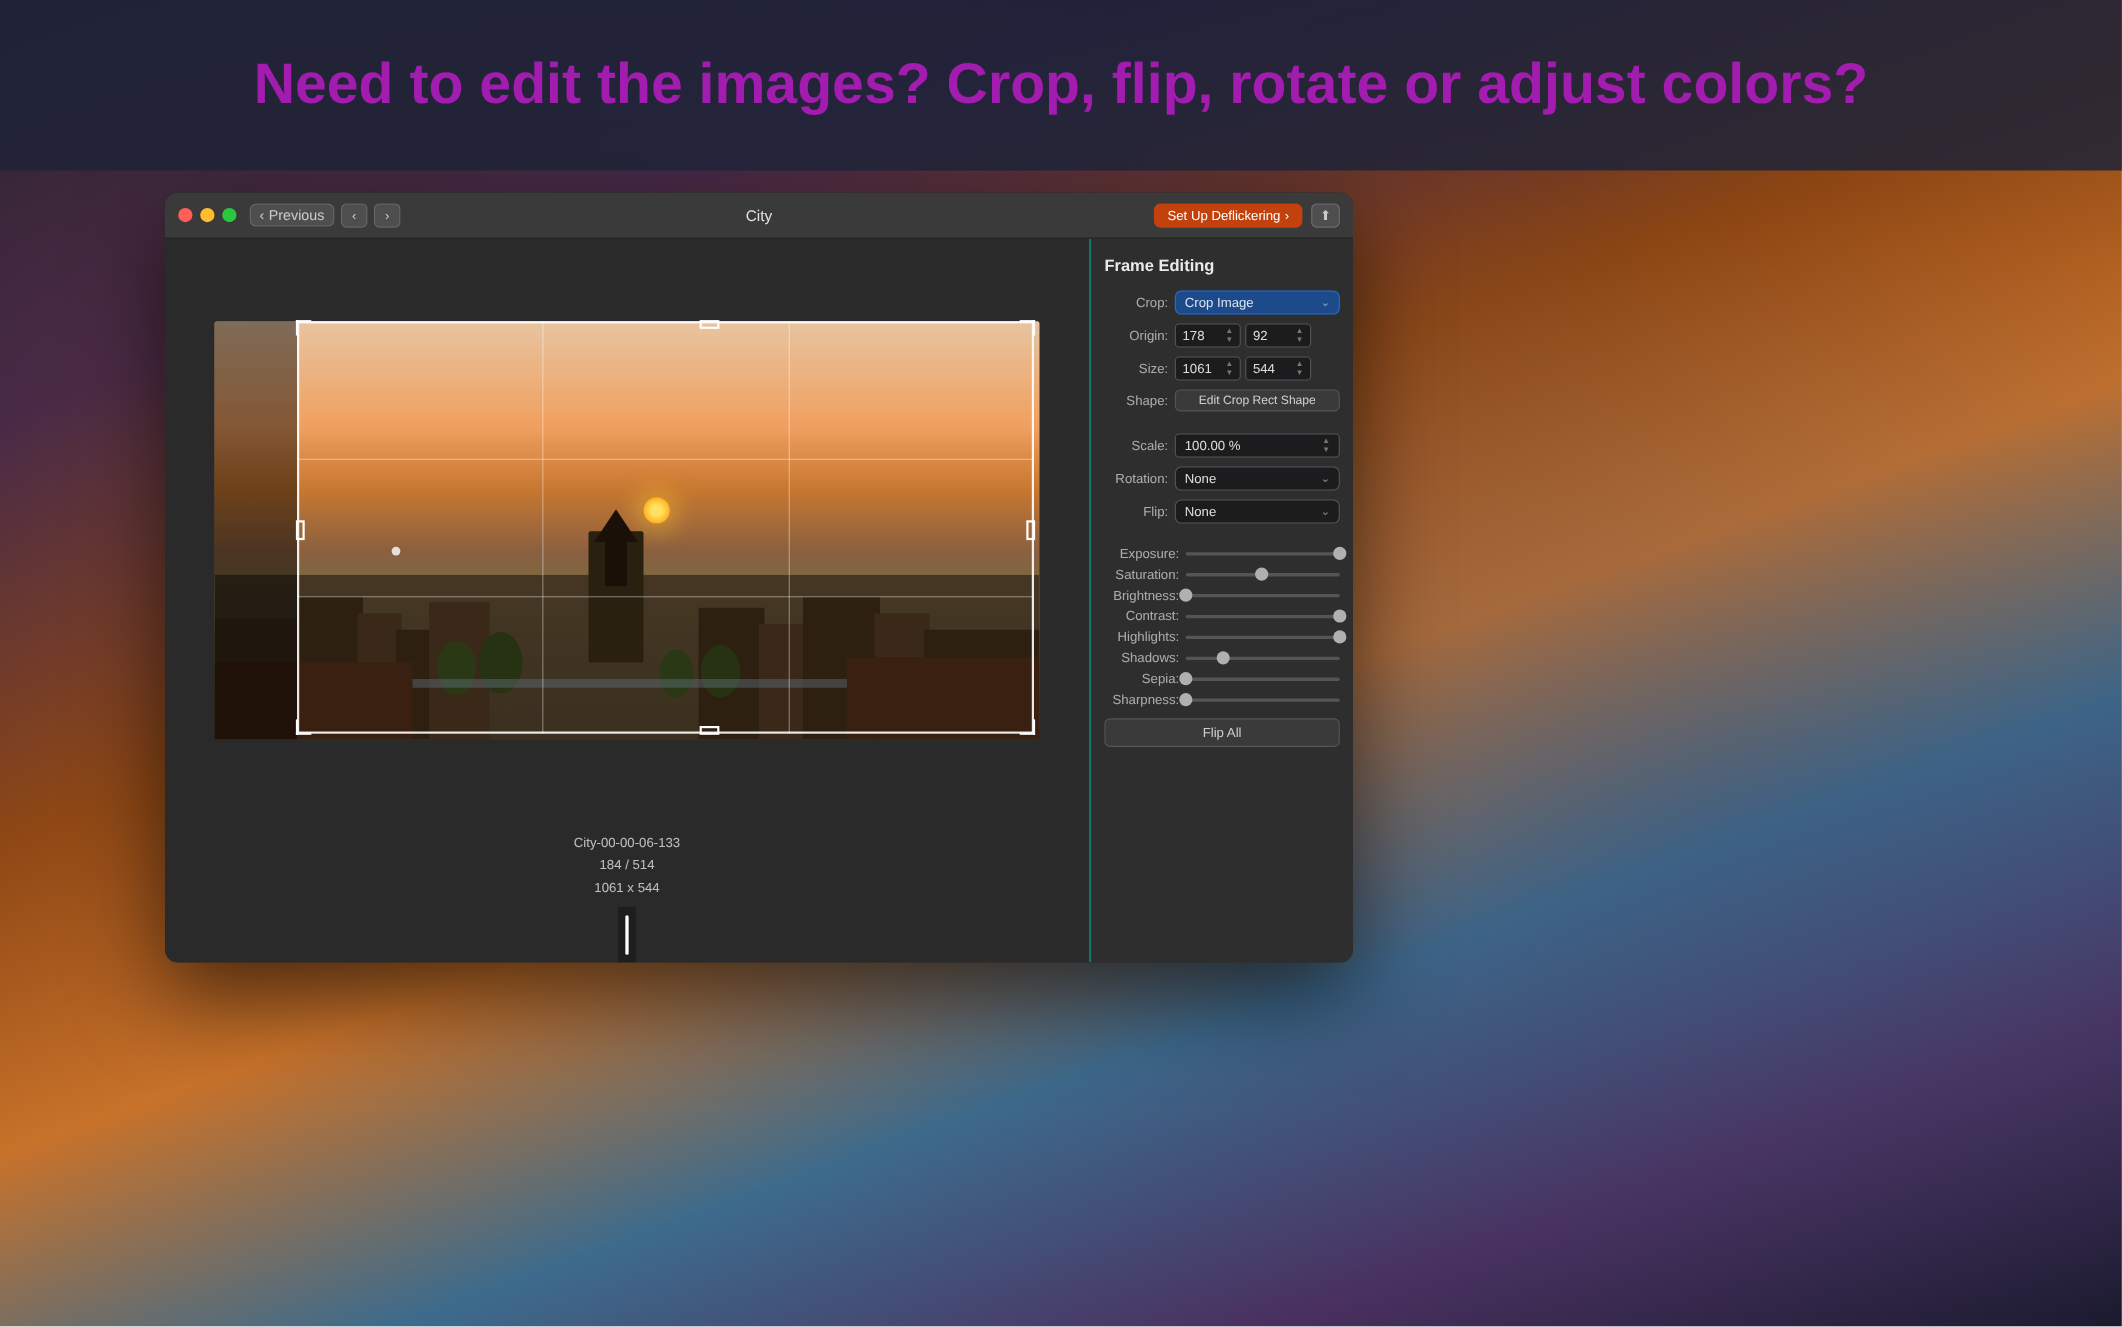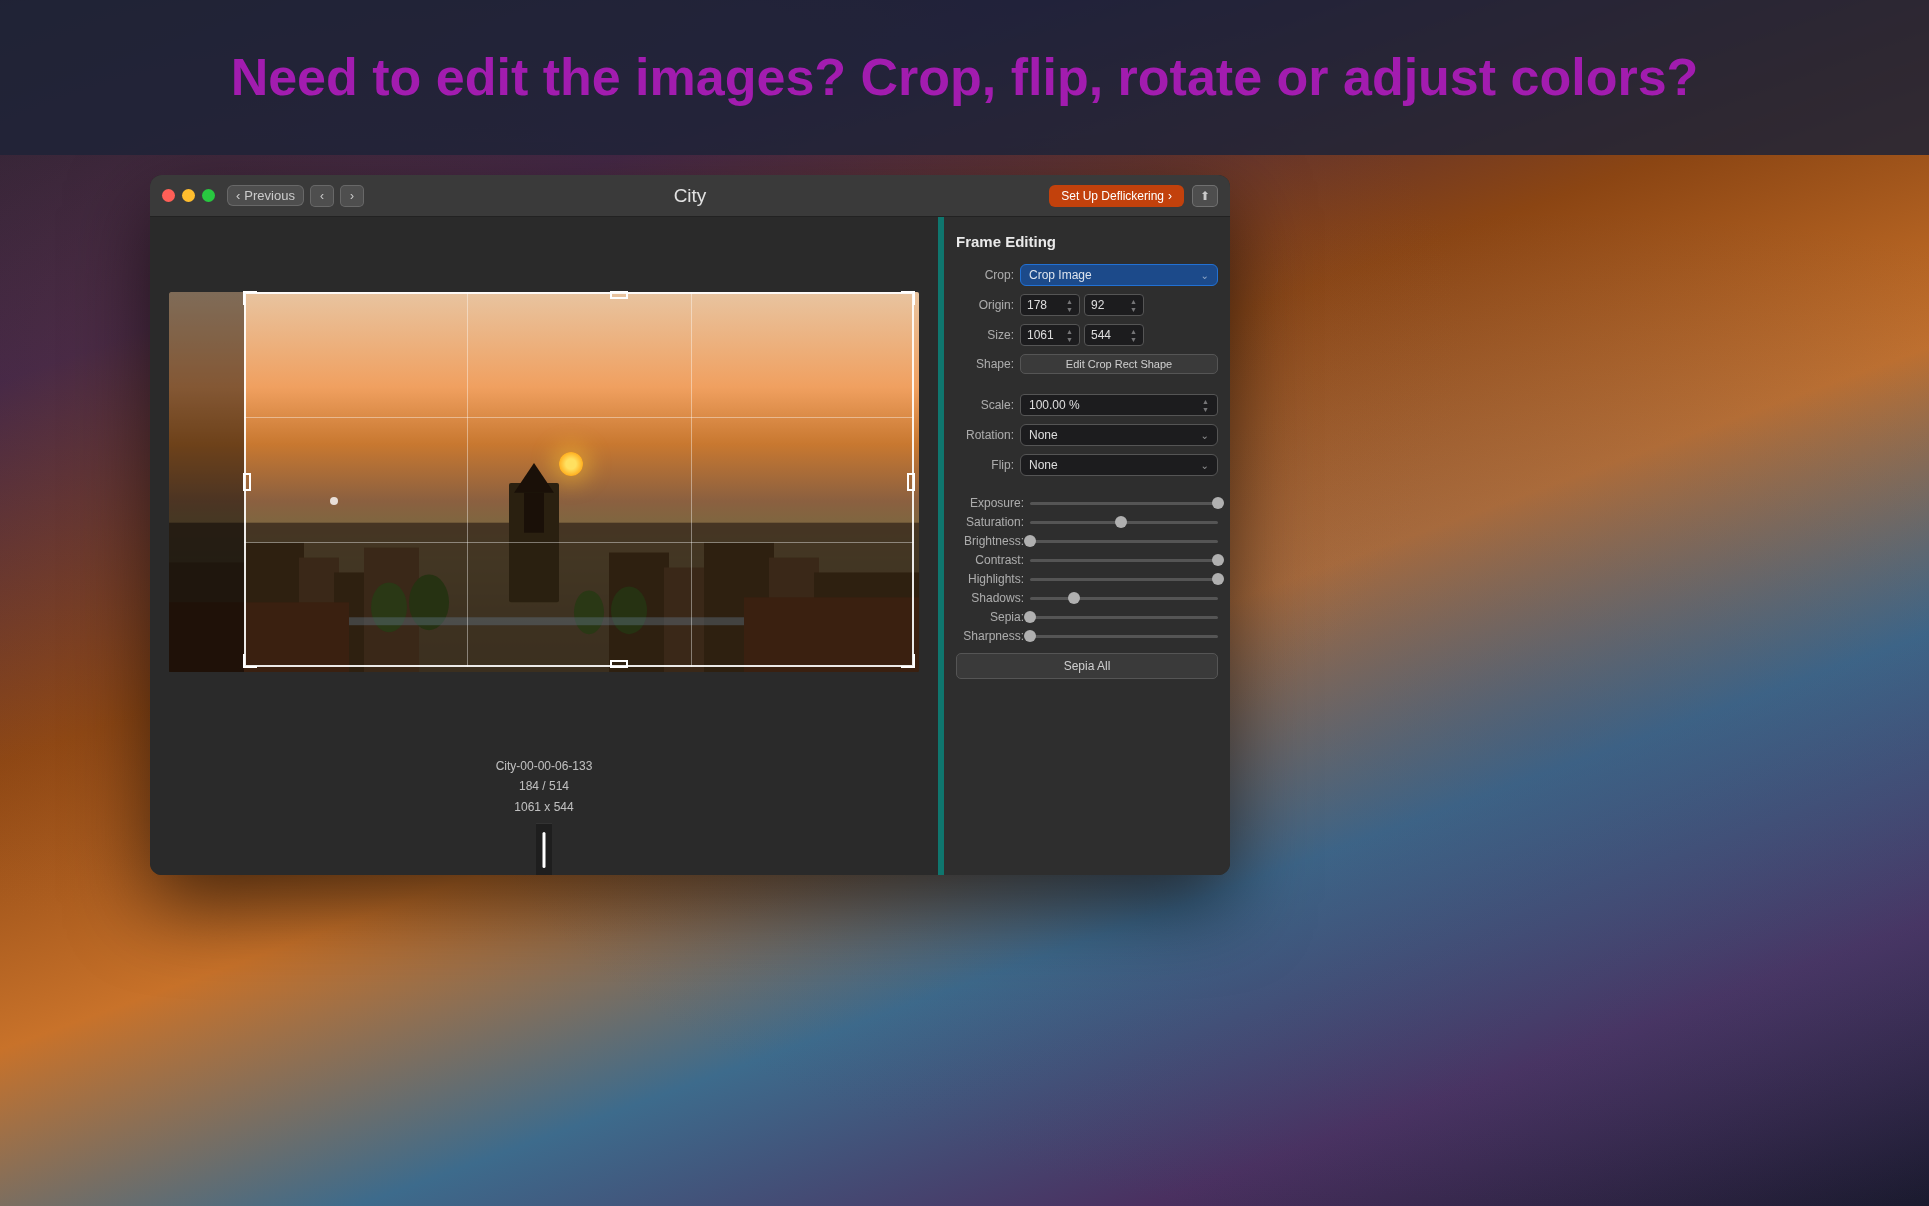--- a/index.html
+++ b/index.html
@@ -117,21 +117,21 @@
       color: rgba(255,255,255,0.7);
       font-size: 12px;
       cursor: pointer;
     }
 
     .title-bar-title {
       position: absolute;
       left: 50%;
       transform: translateX(-50%);
       color: rgba(255,255,255,0.85);
-      font-size: 19px;
+      font-size: 14px;
       font-weight: 500;
     }
 
     .title-bar-right {
       margin-left: auto;
       display: flex;
       align-items: center;
       gap: 8px;
     }
     .deflicker-btn {
@@ -373,23 +373,23 @@
       top: 50%;
       transform: translate(-50%, -50%);
       width: 3px;
       height: 36px;
       background: white;
       border-radius: 2px;
     }
 
     
     .right-panel {
-      width: 292px;
+      width: 240px;
       background: #2e2e2e;
-      border-left: 6px solid #0f766e;
+      border-left: 2px solid #0f766e;
       overflow-y: auto;
       padding: 16px 12px;
       flex-shrink: 0;
     }
 
     .panel-title {
       color: rgba(255,255,255,0.9);
       font-size: 15px;
       font-weight: 600;
       margin-bottom: 14px;
@@ -823,17 +823,17 @@
         </div>
       </div>
 
       <div class="slider-row">
         <div class="slider-label">Sharpness:</div>
         <div class="slider-track">
           <div class="slider-thumb slider-thumb-left"></div>
         </div>
       </div>
 
-      <div class="reset-btn">Sepia All</div>
+      <div class="reset-btn">Flip All</div>
     </div>
 
   </div>
 </div>
 
 </body></html>

